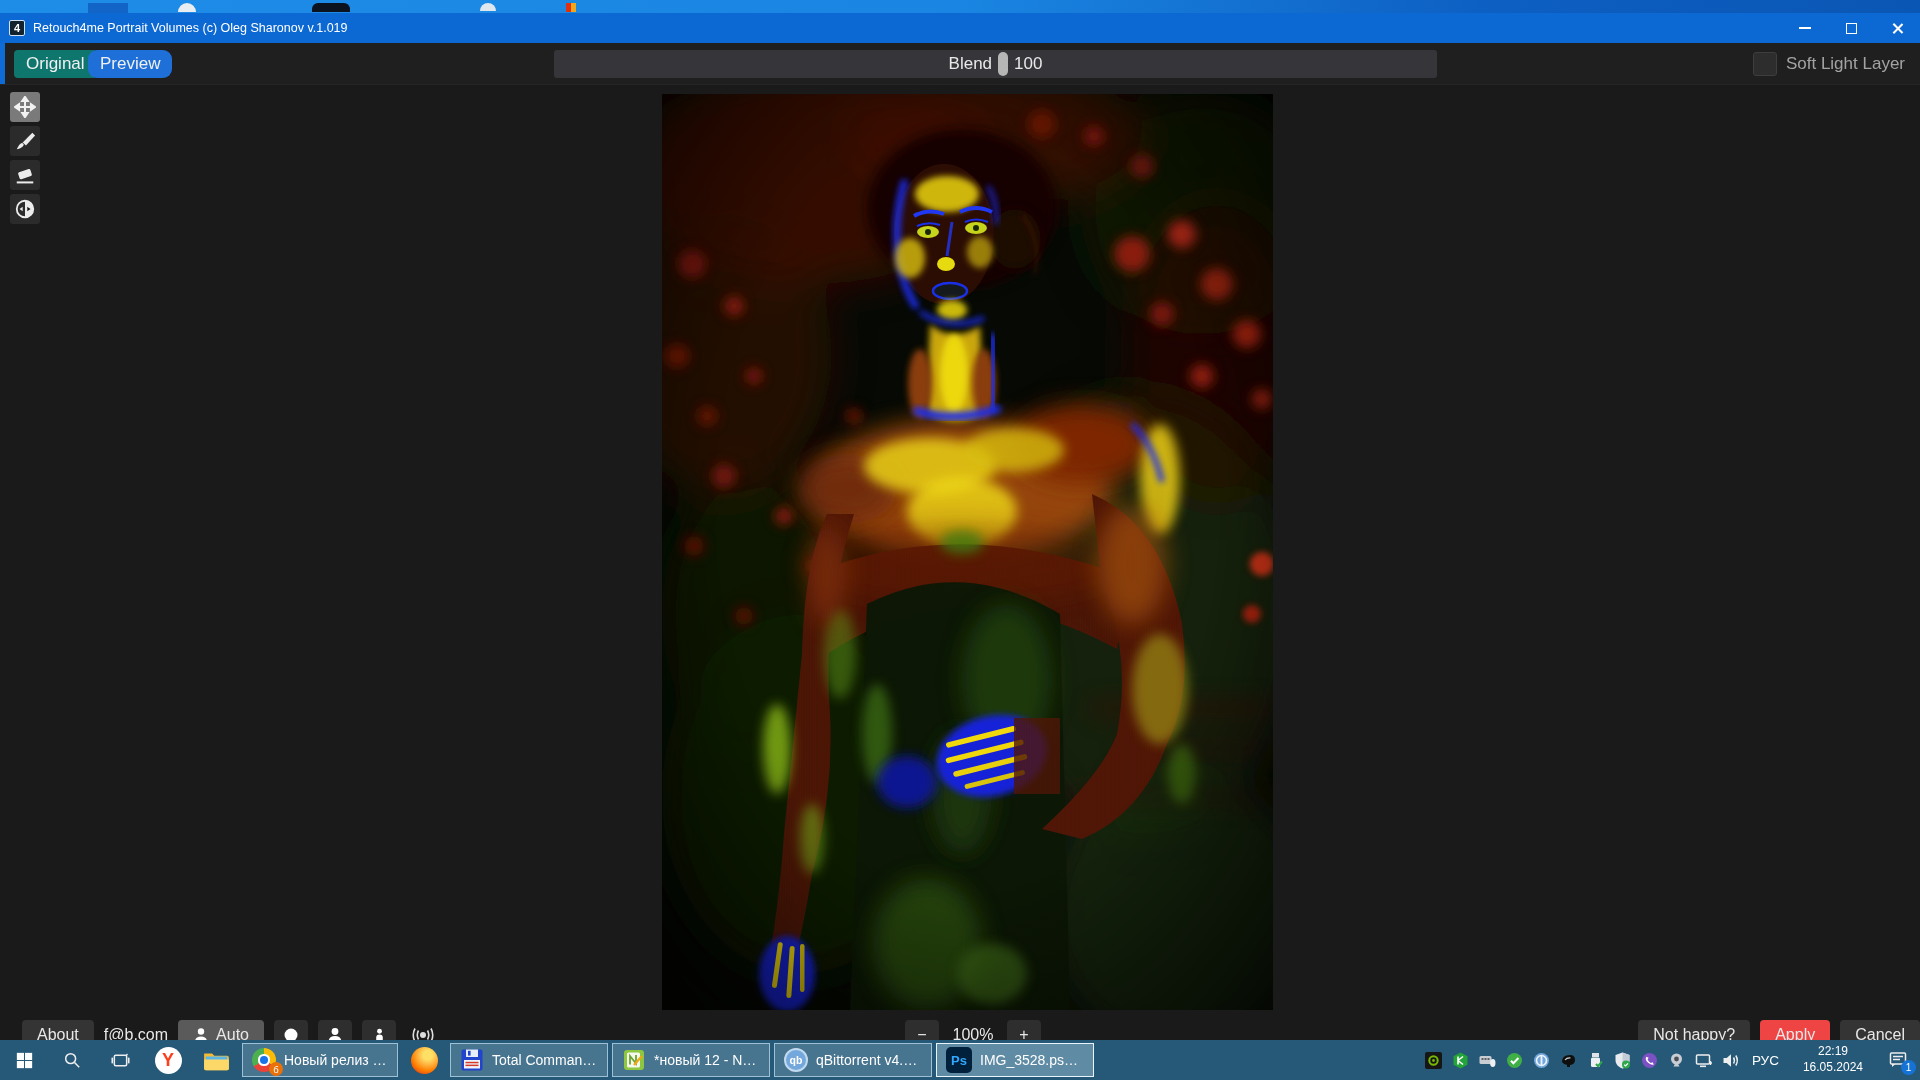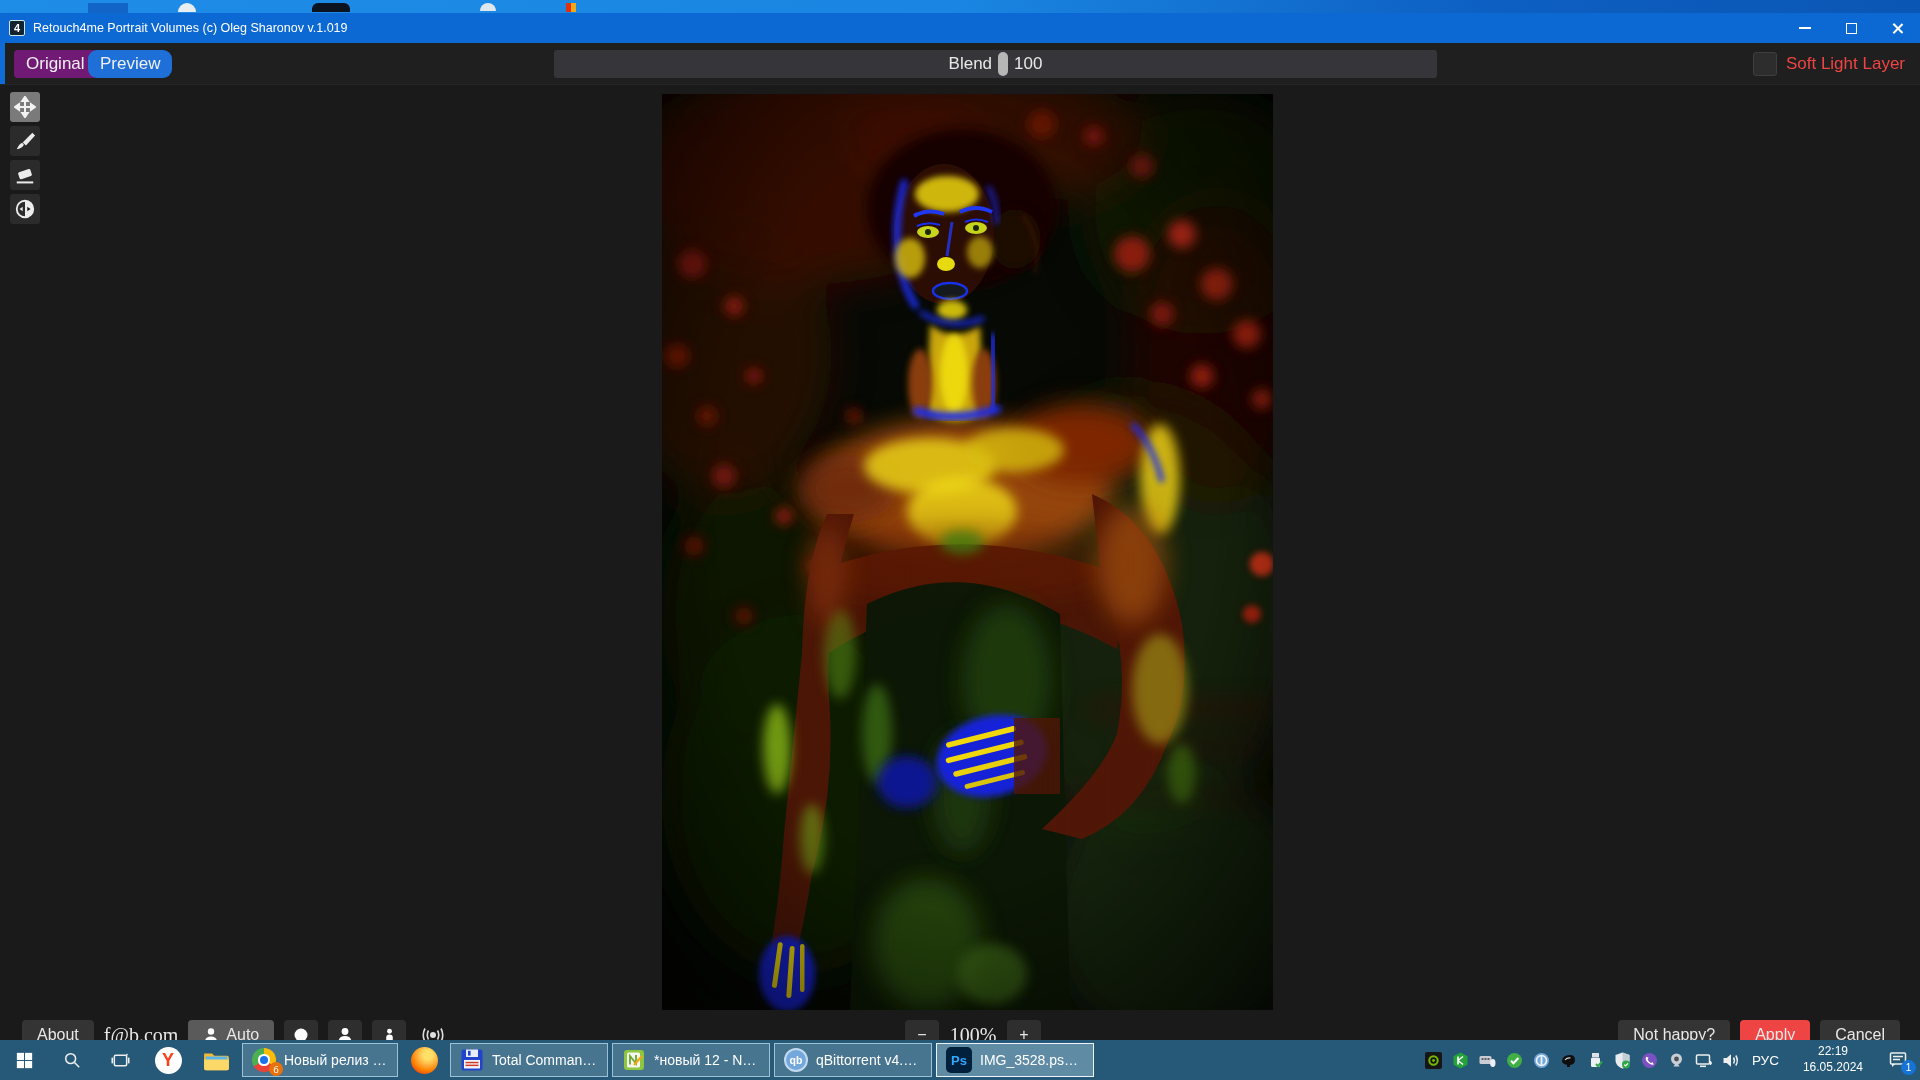--- a/index.html
+++ b/index.html
@@ -29,48 +29,48 @@
 
   
   #app { position:absolute; left:0; top:43px; width:1920px; height:997px; background:#1f1f1f; }
   #left-edge { position:absolute; left:0; top:0; width:5px; height:997px; background:#0f6cd6; }
   #canvas-area { position:absolute; left:0; top:41px; width:1920px; height:956px;
     background:#1a1a1a; border-top:1px solid rgba(255,255,255,.05); }
 
   
   .pillbtn { position:absolute; top:7px; height:28px; border-radius:4px; color:#f0f0f0;
     font-size:17px; display:flex; align-items:center; justify-content:center; padding:0 12px; cursor:default; }
-  #btn-original { left:14px; background:#701a75; }
+  #btn-original { left:14px; background:#0f766e; }
   #btn-preview  { left:88px; background:#1f6fd9;border-radius:9px; }
   #blend-slider { position:absolute; left:537px; top:7px; width:883px; height:28px;
     background:#36363a; border-radius:3px; display:flex; align-items:center; justify-content:center;
     gap:6px; color:#e8e8e8; font-size:17px;margin-left:17px; }
   #blend-handle { width:10px; height:24px; border-radius:5px; background:#b6b6b6; }
   #softlight { position:absolute; right:15px; top:7px; height:28px; display:flex;
-    align-items:center; gap:9px; color:#ef4444; font-size:17px; }
+    align-items:center; gap:9px; color:#a3a3a3; font-size:17px; }
   #softlight-box { width:24px; height:24px; background:#2d2d2d; border:1px solid #3e3e3e; border-radius:3px; }
 
   
   #tools { position:absolute; left:10px; top:49px; display:flex; flex-direction:column; gap:4px; }
   .toolbtn { width:30px; height:30px; border-radius:3px; background:#2b2b2b;
     display:flex; align-items:center; justify-content:center; }
   .toolbtn.sel { background:#7a7a7a; }
 
   
   #canvas { position:absolute; left:662px; top:51px; width:611px; height:916px; background:#070a04; }
 
   
   #bottombar { position:absolute; left:0; top:975px; width:1920px; height:22px; overflow:hidden; }
   #bottombar .grp { position:absolute; top:2px; display:flex; align-items:flex-start; gap:10px; }
   .bbtn { height:30px; background:#343434; border-radius:4px; color:#e8e8e8; font-size:16px;
     display:flex; align-items:center; justify-content:center; padding:0 15px; gap:7px; }
   .bbtn.icononly { width:34px; padding:0; background:#2e2e2e; }
   .bbtn.autobtn { background:#5a5a5a; }
   .bbtn.applybtn { background:#ef4444; }
-  #bb-email { color:#e8e8e8; font-size:20px; line-height:30px;font-family:Liberation Serif, serif; }
+  #bb-email { color:#e8e8e8; font-size:16px; line-height:30px; }
 
   
   #taskbar { position:absolute; left:0; top:1040px; width:1920px; height:40px;
     background:#265878; display:flex; align-items:center; color:#fff; }
   .tb-ico { width:48px; height:40px; display:flex; align-items:center; justify-content:center; flex:0 0 auto; }
   .taskbtn { height:34px; margin:0 2px; padding:0 9px; display:flex; align-items:center; gap:8px;
     background:#47748f; border:1px solid #9dc0d5; font-size:14px; color:#fff; flex:0 0 auto;
     white-space:nowrap; overflow:hidden; }
   .taskbtn.active { background:#5f8ba5; border:1px solid #e9f4fb; }
   .taskbtn .lbl { overflow:hidden; text-overflow:ellipsis; max-width:118px; }
@@ -365,21 +365,21 @@
           <circle cx="14" cy="8" r="3" fill="#ddd"></circle>
           <path d="M9.5,3.5 Q7,8 9.5,12.5 M18.5,3.5 Q21,8 18.5,12.5 M6,1.5 Q2.5,8 6,14.5 M22,1.5 Q25.5,8 22,14.5" stroke="#ddd" stroke-width="1.6" fill="none"></path>
         </svg>
       </div>
     </div>
     <div class="grp" style="left:905px;">
       <div class="bbtn icononly">−</div>
       <div id="bb-email" style="width:48px;text-align:center;">100%</div>
       <div class="bbtn icononly">+</div>
     </div>
-    <div class="grp" style="right:20px;">
+    <div class="grp" style="right:0;">
       <div class="bbtn">Not happy?</div>
       <div class="bbtn applybtn">Apply</div>
       <div class="bbtn">Cancel</div>
     </div>
   </div>
 </div>
 
 <div id="taskbar">
   <div class="tb-ico">
     <svg width="17" height="17" viewBox="0 0 20 20">

